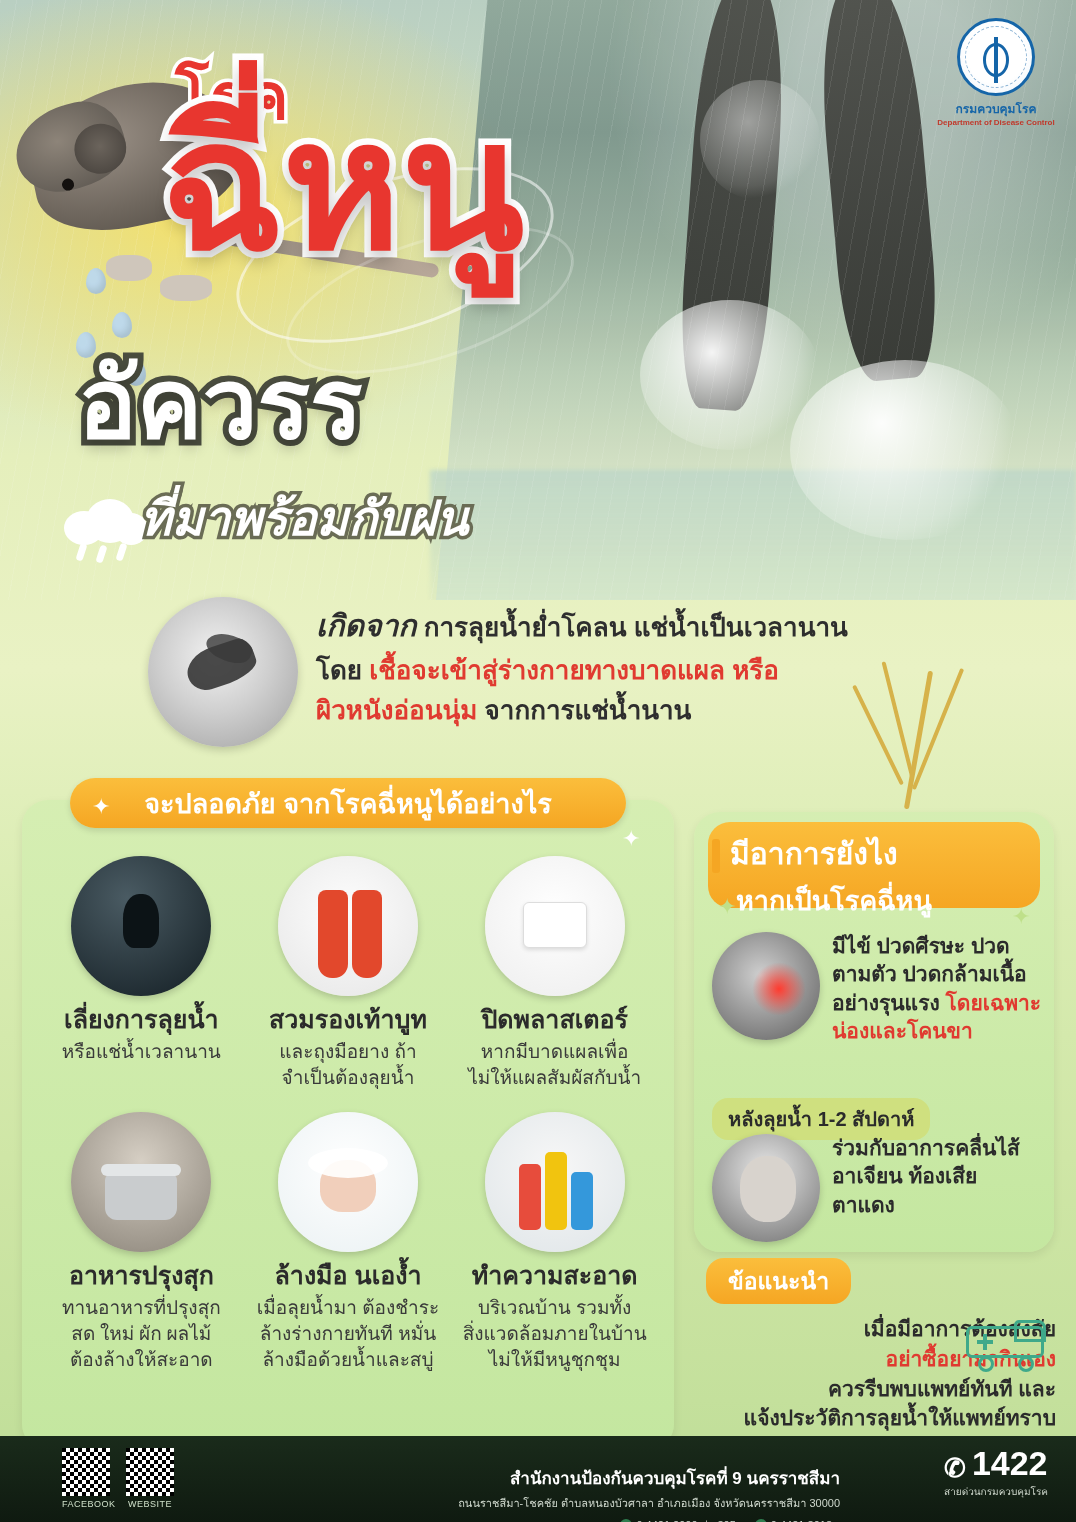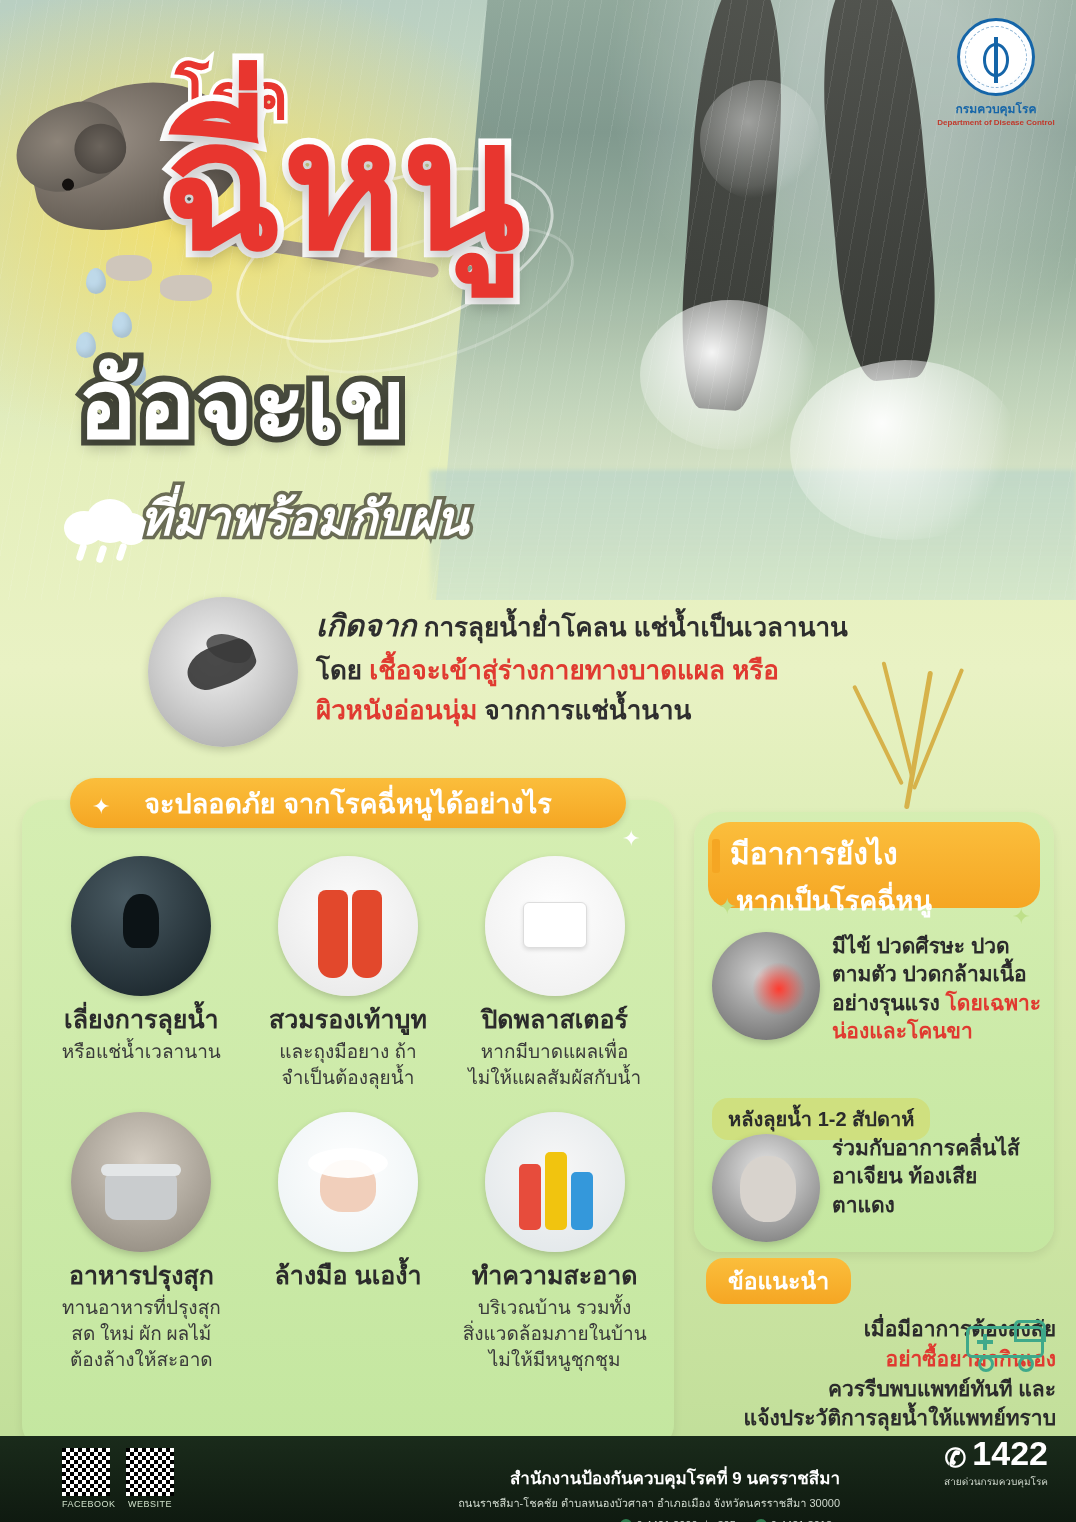--- a/index.html
+++ b/index.html
@@ -280,21 +280,21 @@
       repeating-linear-gradient(90deg,#000 0 4px,#fff 4px 8px);
     background-blend-mode:difference;
   }
   .qr-label { position:absolute; top:63px; font-size:9px; color:#cfe0c9; letter-spacing:.5px; }
   .f-center { position:absolute; left:320px; top:28px; width:520px; text-align:right; }
   .f-title { font-size:17px; font-weight:bold; }
   .f-addr { font-size:11px; color:#cfd8cd; margin-top:3px; }
   .f-contacts { font-size:11px; color:#cfd8cd; margin-top:4px; }
   .f-contacts .pill { display:inline-block; margin:0 8px; }
   .f-dot { display:inline-block; width:12px; height:12px; border-radius:50%; background:#2f7d4f; vertical-align:-2px; margin-right:4px; }
-  .hotline { position:absolute; right:28px; top:0; text-align:right; }
+  .hotline { position:absolute; right:28px; top:10px; text-align:left; }
   .hotline .num { font-size:34px; font-weight:bold; line-height:1; }
   .hotline .lbl { font-size:10px; color:#cfd8cd; margin-top:3px; }
   .phone-icon { display:inline-block; margin-right:6px; font-size:26px; vertical-align:-2px; }
 </style>
 </head>
 <body>
 
 <div class="poster">
 
   <div class="hero">
@@ -332,21 +332,21 @@
       <div class="c" style="left:56px;top:18px;width:34px;height:32px;"></div>
       <div class="r" style="left:20px;top:48px;"></div>
       <div class="r" style="left:40px;top:50px;"></div>
       <div class="r" style="left:60px;top:48px;"></div>
     </div>
   </div>
 
   <div class="title-wrap">
     <div class="t-rok">โรค</div>
     <div class="t-chee">ฉี่หนู</div>
-    <div class="t-danger">อัอจะเข</div>
+    <div class="t-danger">อัควรร</div>
     <div class="t-sub">ที่มาพร้อมกับฝน</div>
   </div>
 
   <div class="logo">
     <div class="logo-circle">
       <div class="ring-text"></div>
       <div class="staff"></div>
       <div class="snake"></div>
     </div>
     <div class="logo-th">กรมควบคุมโรค</div>
@@ -424,20 +424,23 @@
 สด ใหม่ ผัก ผลไม้
 ต้องล้างให้สะอาด</div>
       </div>
 
       <div class="cell" style="margin-top:14px;">
         <div class="cell-photo p-wash">
             <div class="hand"></div>
             <div class="foam"></div>
           </div>
         <div class="cell-title">ล้างมือ นเอง้ำ</div>
+        <div class="cell-desc" style="white-space:pre-line">เมื่อลุยน้ำมา ต้องชำระ
+ล้างร่างกายทันที หมั่น
+ล้างมือด้วยน้ำและสบู่</div>
       </div>
 
       <div class="cell" style="margin-top:14px;">
         <div class="cell-photo p-clean">
           <div class="bottle" style="left:34px;height:66px;background:#e74c3c;"></div>
           <div class="bottle" style="left:60px;height:78px;background:#f1c40f;"></div>
           <div class="bottle" style="left:86px;height:58px;background:#3498db;"></div>
         </div>
         <div class="cell-title">ทำความสะอาด</div>
         <div class="cell-desc" style="white-space:pre-line">บริเวณบ้าน รวมทั้ง

